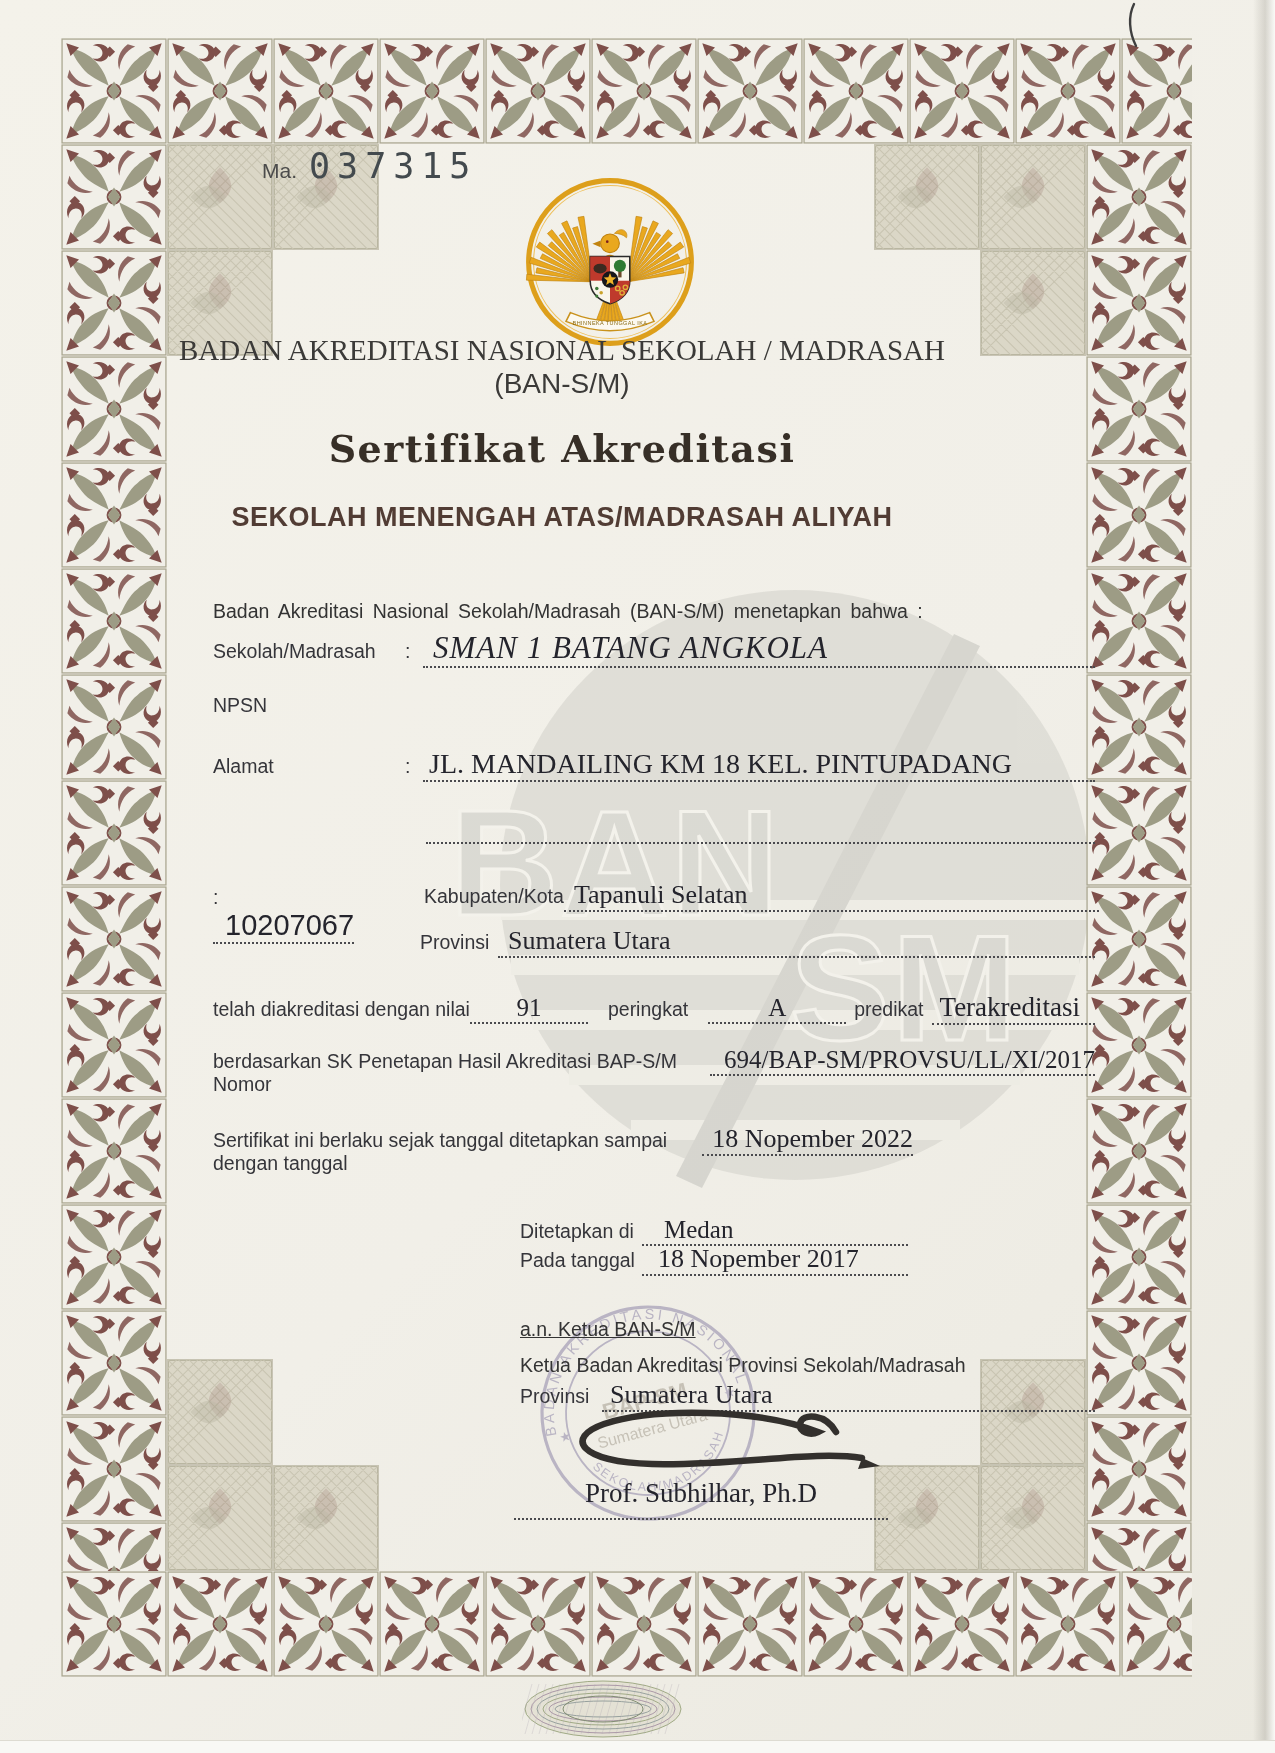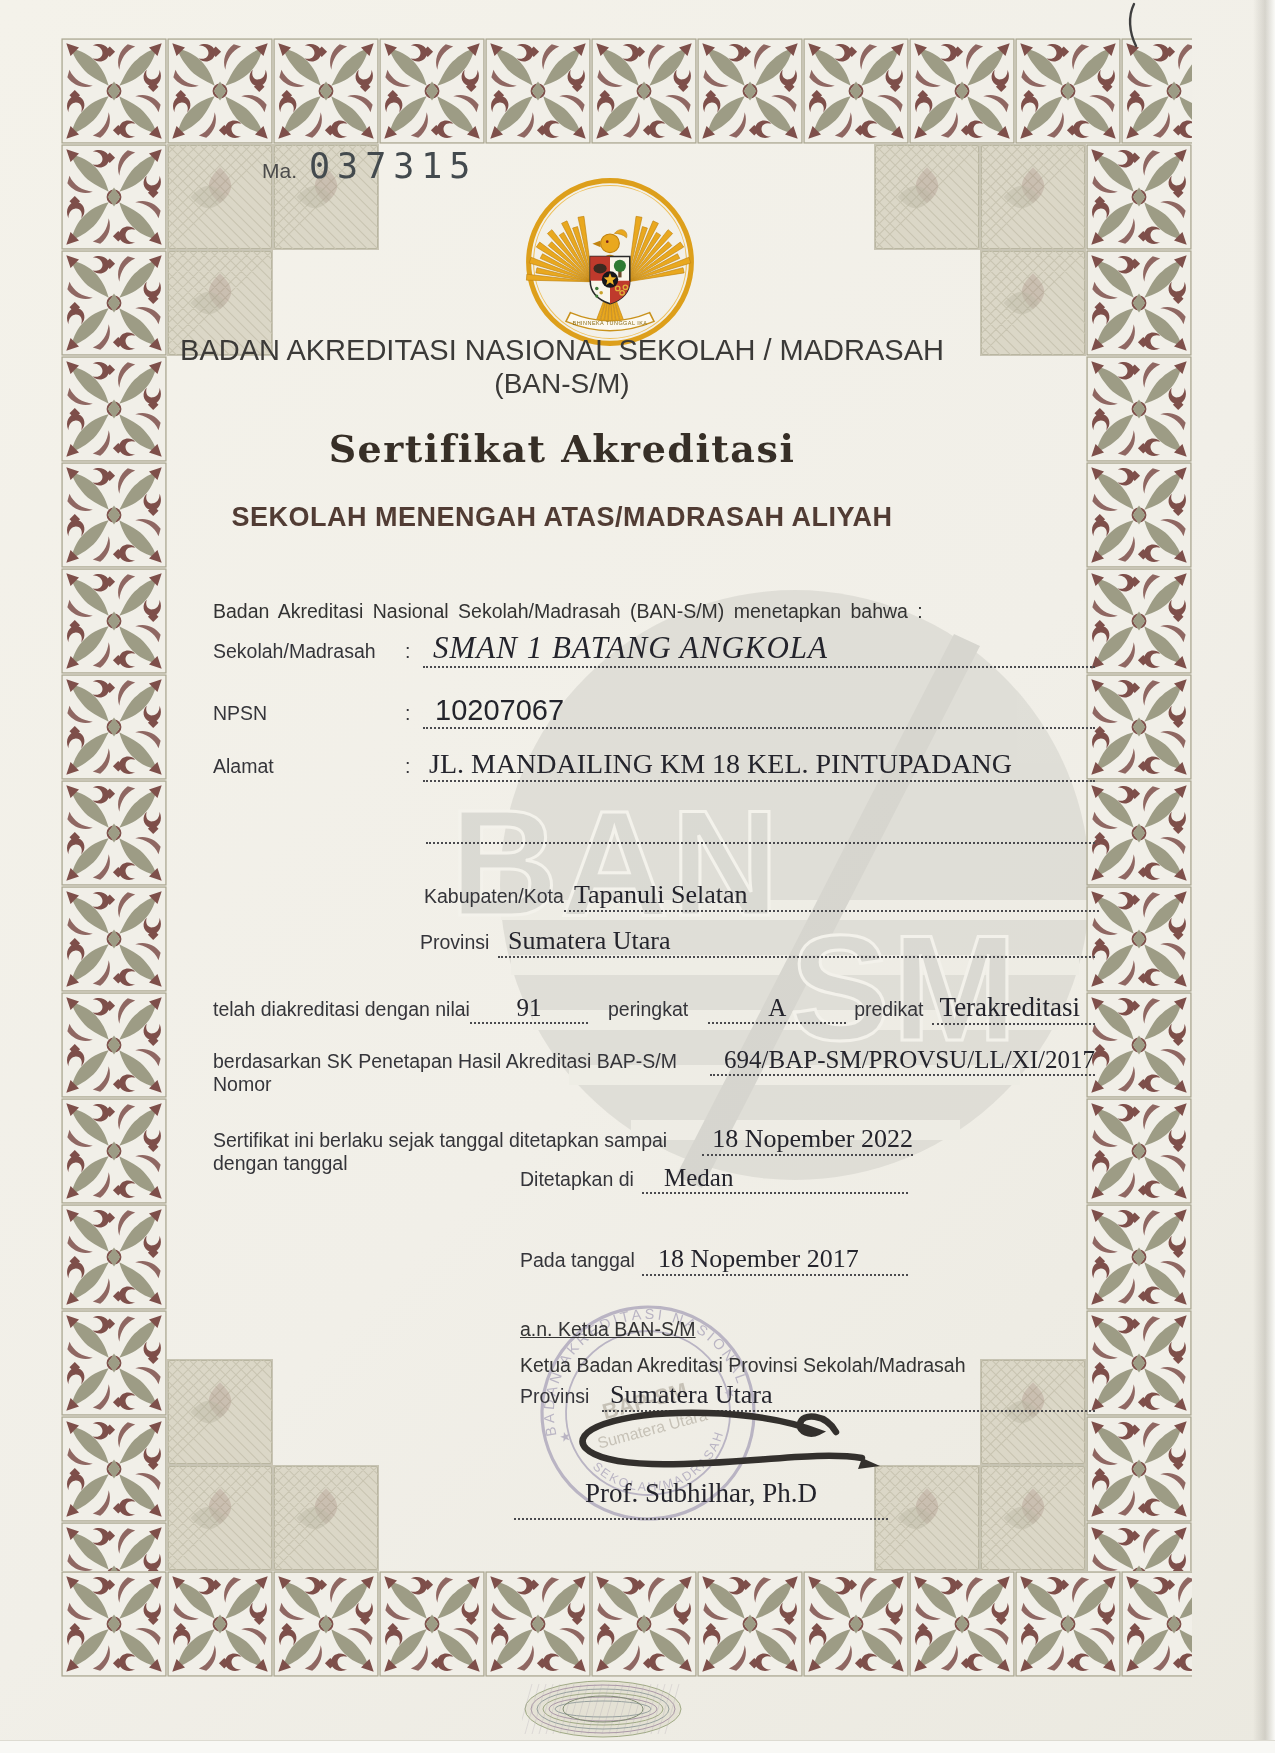--- a/index.html
+++ b/index.html
@@ -1754,34 +1754,34 @@
         <circle cx="68" cy="111" r="1.4" fill="#3f7a3a"></circle>
   <circle cx="87" cy="104" r="2" fill="none" stroke="#e0b23a" stroke-width="1.2"></circle>
         <circle cx="91" cy="108" r="2" fill="none" stroke="#e0b23a" stroke-width="1.2"></circle>
         <circle cx="94" cy="103" r="2" fill="none" stroke="#e0b23a" stroke-width="1.2"></circle>
   <circle cx="80" cy="96" r="7.5" fill="#17171b"></circle>
   <polygon points="80.0,90.0 81.5,93.9 85.7,94.1 82.5,96.8 83.5,100.9 80.0,98.6 76.5,100.9 77.5,96.8 74.3,94.1 78.5,93.9" fill="#f0b429"></polygon>
   <path d="M44,126 Q80,141 116,126 L120,134 Q80,151 40,134 Z" fill="#fcf9f0" stroke="#c9921c" stroke-width="1.4"></path>
   <text x="80" y="137.5" font-size="5" letter-spacing=".4" text-anchor="middle" fill="#8a6a14" font-family="Liberation Sans,sans-serif">BHINNEKA TUNGGAL IKA</text>
   </svg></div>
 
-  <div class="abs sans center" style="left:170px;top:334px;width:784px;font-size:29px;color:#3b3a38;z-index:3;">BADAN AKREDITASI NASIONAL SEKOLAH / MADRASAH</div>
+  <div class="abs sans center" style="left:170px;top:334px;width:784px;font-size:29px;color:#3b3a38;z-index:3;font-family:Liberation Serif, serif;">BADAN AKREDITASI NASIONAL SEKOLAH / MADRASAH</div>
   <div class="abs sans center" style="left:170px;top:368px;width:784px;font-size:28px;color:#3b3a38;z-index:3;">(BAN-S/M)</div>
   <div class="abs center" style="left:170px;top:426px;width:784px;font-size:38px;font-weight:bold;letter-spacing:1.5px;color:#372f27;font-family:'DejaVu Serif',serif;z-index:3;">Sertifikat Akreditasi</div>
   <div class="abs sans center" style="left:170px;top:502px;width:784px;font-size:27px;font-weight:bold;letter-spacing:.5px;color:#513c34;z-index:3;">SEKOLAH MENENGAH ATAS/MADRASAH ALIYAH</div>
 
   <div class="abs sans" style="left:213px;top:600px;font-size:19.5px;word-spacing:4px;color:#333;z-index:3;">Badan Akreditasi Nasional Sekolah/Madrasah (BAN-S/M) menetapkan bahwa :</div>
 
   <div class="frow" style="left:213px;top:630px;width:882px;">
     <span class="lbl" style="flex:0 0 192px;">Sekolah/Madrasah</span>
     <span class="lbl" style="flex:0 0 18px;">:</span>
     <span class="dotf serif vital" style="font-size:31px;font-style:italic;letter-spacing:1px;padding-left:10px;">SMAN 1 BATANG ANGKOLA</span>
   </div>
 
-  <div class="frow" style="left:213px;top:694px;width:882px;">
+  <div class="frow" style="left:213px;top:694px;width:882px;flex-direction:column;">
     <span class="lbl" style="flex:0 0 192px;">NPSN</span>
     <span class="lbl" style="flex:0 0 18px;">:</span>
     <span class="dotf sans vital" style="font-size:29px;padding-left:12px;">10207067</span>
   </div>
 
   <div class="frow" style="left:213px;top:748px;width:882px;">
     <span class="lbl" style="flex:0 0 192px;">Alamat</span>
     <span class="lbl" style="flex:0 0 18px;">:</span>
     <span class="dotf serif vital" style="font-size:28px;padding-left:6px;">JL. MANDAILING KM 18 KEL. PINTUPADANG</span>
   </div>
@@ -1810,21 +1810,21 @@
   <div class="frow" style="left:213px;top:1046px;width:882px;">
     <span class="lbl">berdasarkan SK Penetapan Hasil Akreditasi BAP-S/M Nomor</span>
     <span class="dotf serif vital" style="font-size:25px;padding-left:14px;">694/BAP-SM/PROVSU/LL/XI/2017</span>
   </div>
 
   <div class="frow" style="left:213px;top:1124px;width:700px;">
     <span class="lbl">Sertifikat ini berlaku sejak tanggal ditetapkan sampai dengan tanggal</span>
     <span class="dotf serif vital" style="font-size:26px;padding-left:10px;">18 Nopember 2022</span>
   </div>
 
-  <div class="frow" style="left:520px;top:1164px;width:388px;">
+  <div class="frow" style="left:520px;top:1216px;width:388px;">
     <span class="lbl" style="flex:0 0 122px;">Ditetapkan di</span>
     <span class="dotf serif vital" style="font-size:25px;padding-left:22px;">Medan</span>
   </div>
   <div class="frow" style="left:520px;top:1234px;width:388px;">
     <span class="lbl" style="flex:0 0 122px;margin-top:15px;">Pada tanggal</span>
     <span class="dotf serif vital" style="font-size:26px;padding-left:16px;">18 Nopember 2017</span>
   </div>
 
   <div class="abs sans" style="left:520px;top:1318px;font-size:19.5px;color:#333;z-index:3;text-decoration:underline;">a.n. Ketua BAN-S/M</div>
   <div class="abs sans" style="left:520px;top:1354px;font-size:19.5px;color:#333;z-index:3;">Ketua Badan Akreditasi Provinsi Sekolah/Madrasah</div>

